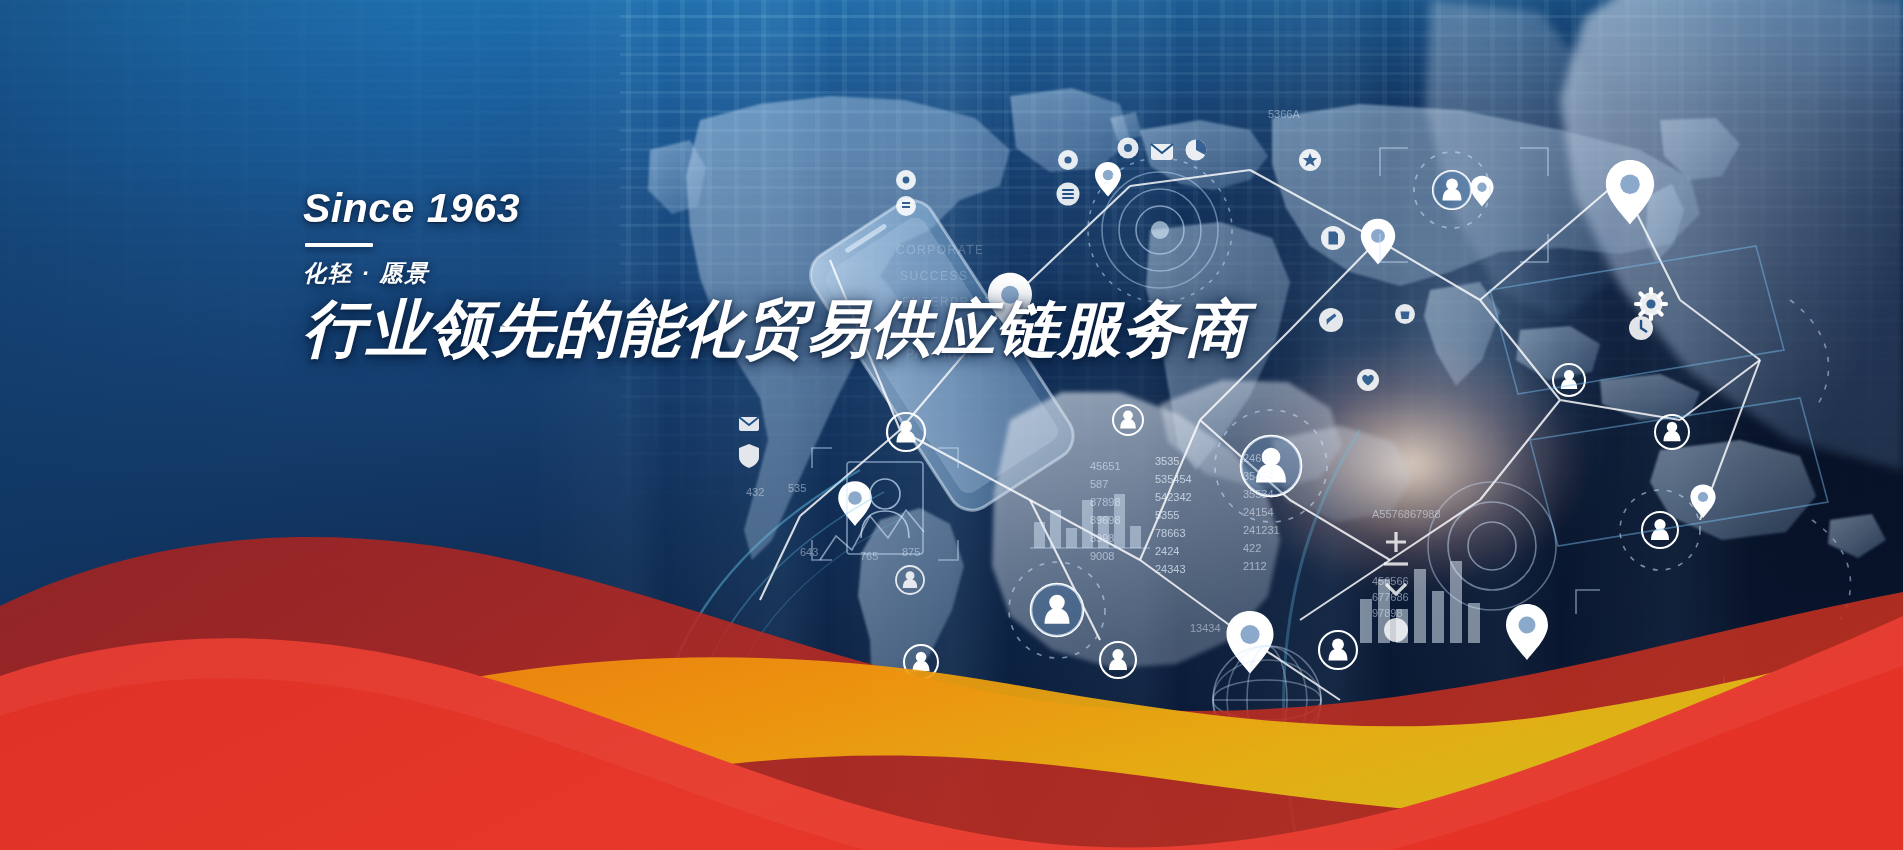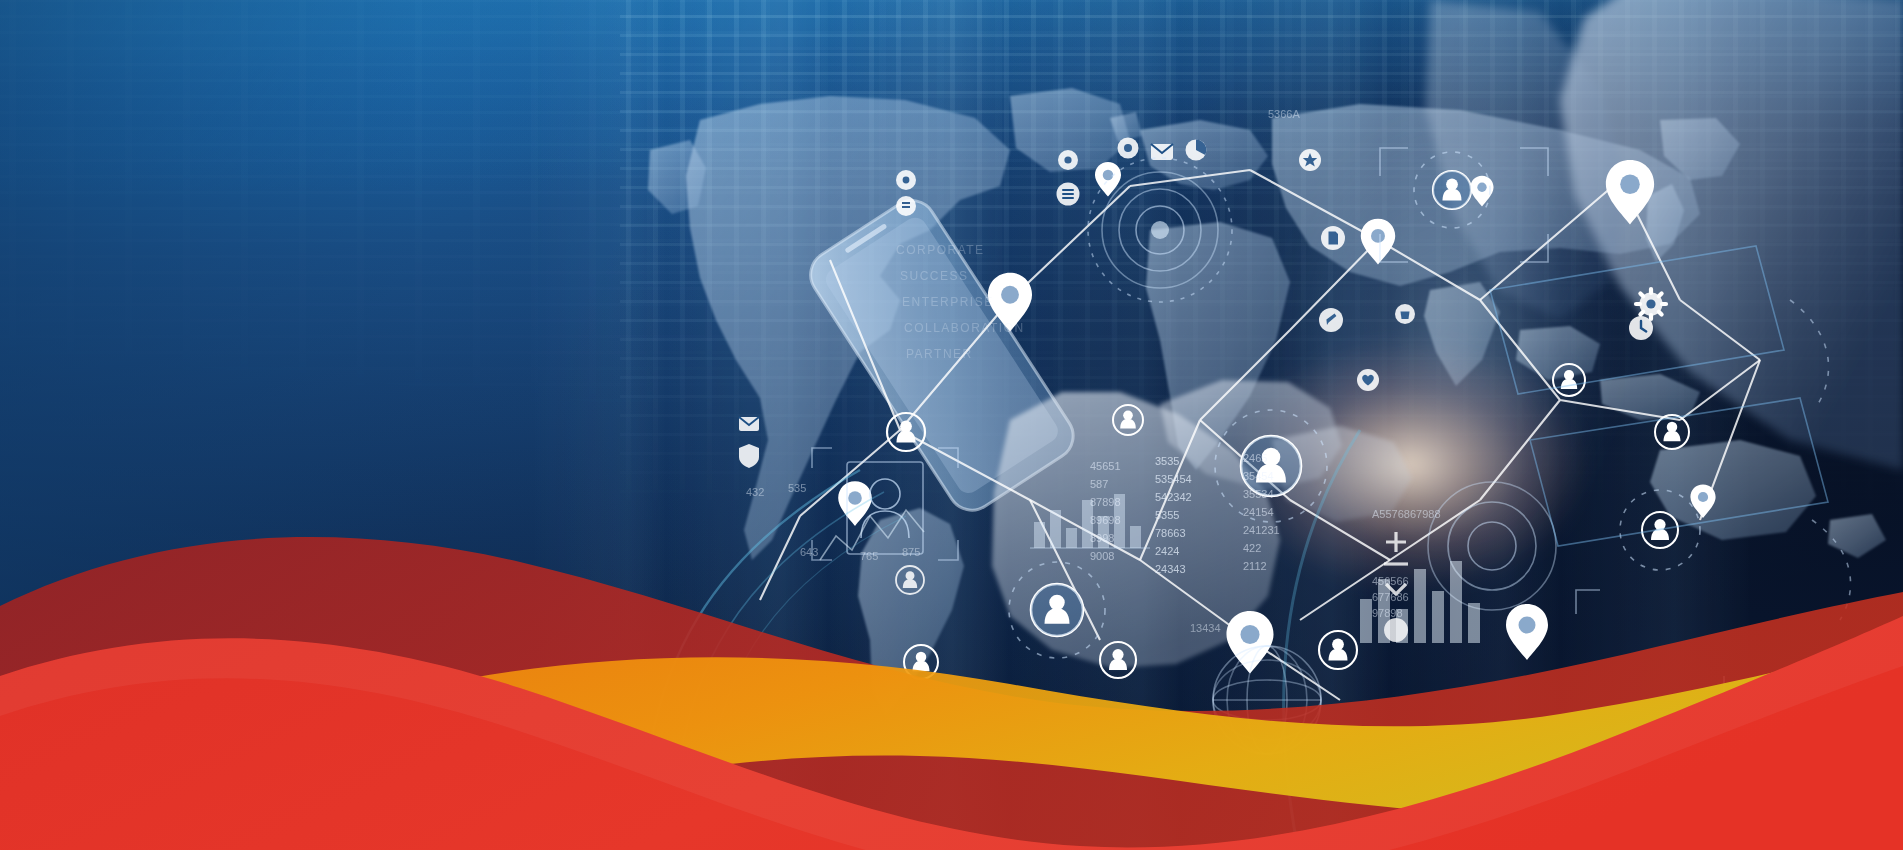--- a/index.html
+++ b/index.html
@@ -532,20 +532,26 @@
 
   <svg class="art" viewBox="0 0 1903 850" preserveAspectRatio="none">
     <g fill="none" stroke="#63c4e8" stroke-opacity=".45">
       <path d="M640 860 C640 680 700 560 860 470" stroke-width="2.4"></path>
       <path d="M672 860 C672 690 726 576 884 492" stroke-width="1.6" stroke-opacity=".32"></path>
       <path d="M706 860 C700 700 754 592 906 516" stroke-width="1.2" stroke-opacity=".24"></path>
       <path d="M1300 860 C1268 700 1280 556 1360 430" stroke-width="3" stroke-opacity=".30"></path>
     </g>
   </svg>
 
+  <div class="copy">
+    <div class="since">Since 1963</div>
+    <div class="rule"></div>
+    <div class="vision">化轻 · 愿景</div>
+    <div class="headline">行业领先的能化贸易供应链服务商</div>
+  </div>
 
   <svg class="waves" viewBox="0 0 1903 380" preserveAspectRatio="none">
     <defs>
       <linearGradient id="wDark" x1="0" y1="0" x2="1" y2="0.3">
         <stop offset="0" stop-color="#a2211f"></stop>
           <stop offset=".5" stop-color="#bb2a22"></stop>
         <stop offset="1" stop-color="#c4301f"></stop>
       </linearGradient>
       <linearGradient id="wAmber" x1="0" y1="0" x2="1" y2="0.4">
         <stop offset="0" stop-color="#ef7a0d"></stop>

